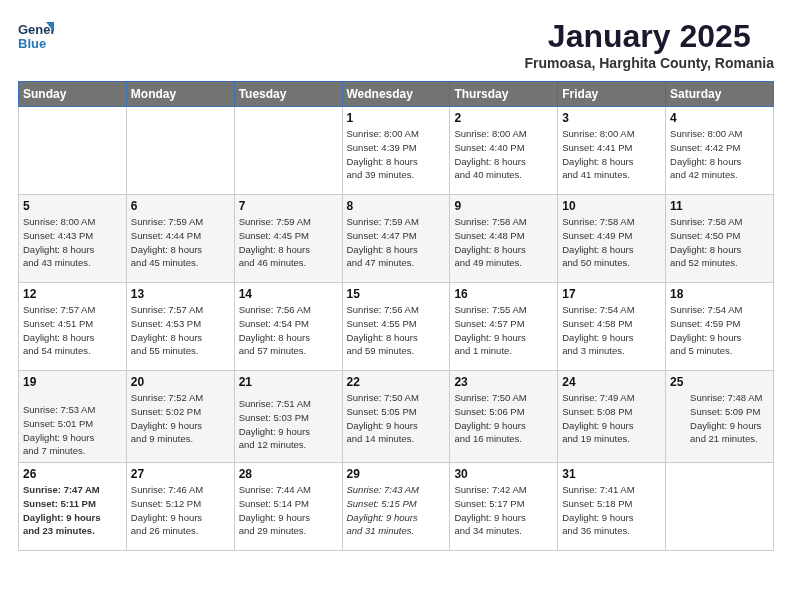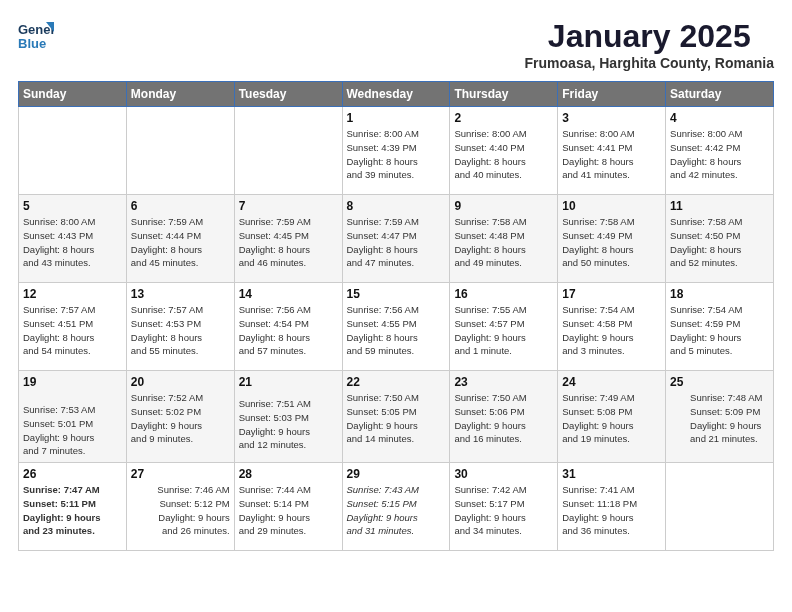--- a/index.html
+++ b/index.html
@@ -307,21 +307,21 @@
         <tr>
           <td>
             <span class="day-num">26</span>
             <div class="day-info" style="white-space: pre-line; font-weight: bold;">Sunrise: 7:47 AM
 Sunset: 5:11 PM
 Daylight: 9 hours
 and 23 minutes.</div>
           </td>
           <td>
             <span class="day-num">27</span>
-            <div class="day-info" style="white-space: pre-line; text-align: right;">Sunrise: 7:46 AM
+            <div class="day-info" style="white-space: pre-line;">Sunrise: 7:46 AM
 Sunset: 5:12 PM
 Daylight: 9 hours
 and 26 minutes.</div>
           </td>
           <td>
             <span class="day-num">28</span>
             <div class="day-info" style="white-space: pre-line;">Sunrise: 7:44 AM
 Sunset: 5:14 PM
 Daylight: 9 hours
 and 29 minutes.</div>
@@ -336,21 +336,21 @@
           <td>
             <span class="day-num">30</span>
             <div class="day-info" style="white-space: pre-line;">Sunrise: 7:42 AM
 Sunset: 5:17 PM
 Daylight: 9 hours
 and 34 minutes.</div>
           </td>
           <td>
             <span class="day-num">31</span>
             <div class="day-info" style="white-space: pre-line;">Sunrise: 7:41 AM
-Sunset: 11:18 PM
+Sunset: 5:18 PM
 Daylight: 9 hours
 and 36 minutes.</div>
           </td>
           <td class="empty-cell"></td>
         </tr>
       </tbody>
   </table>
 </div>
 
 </body></html>

